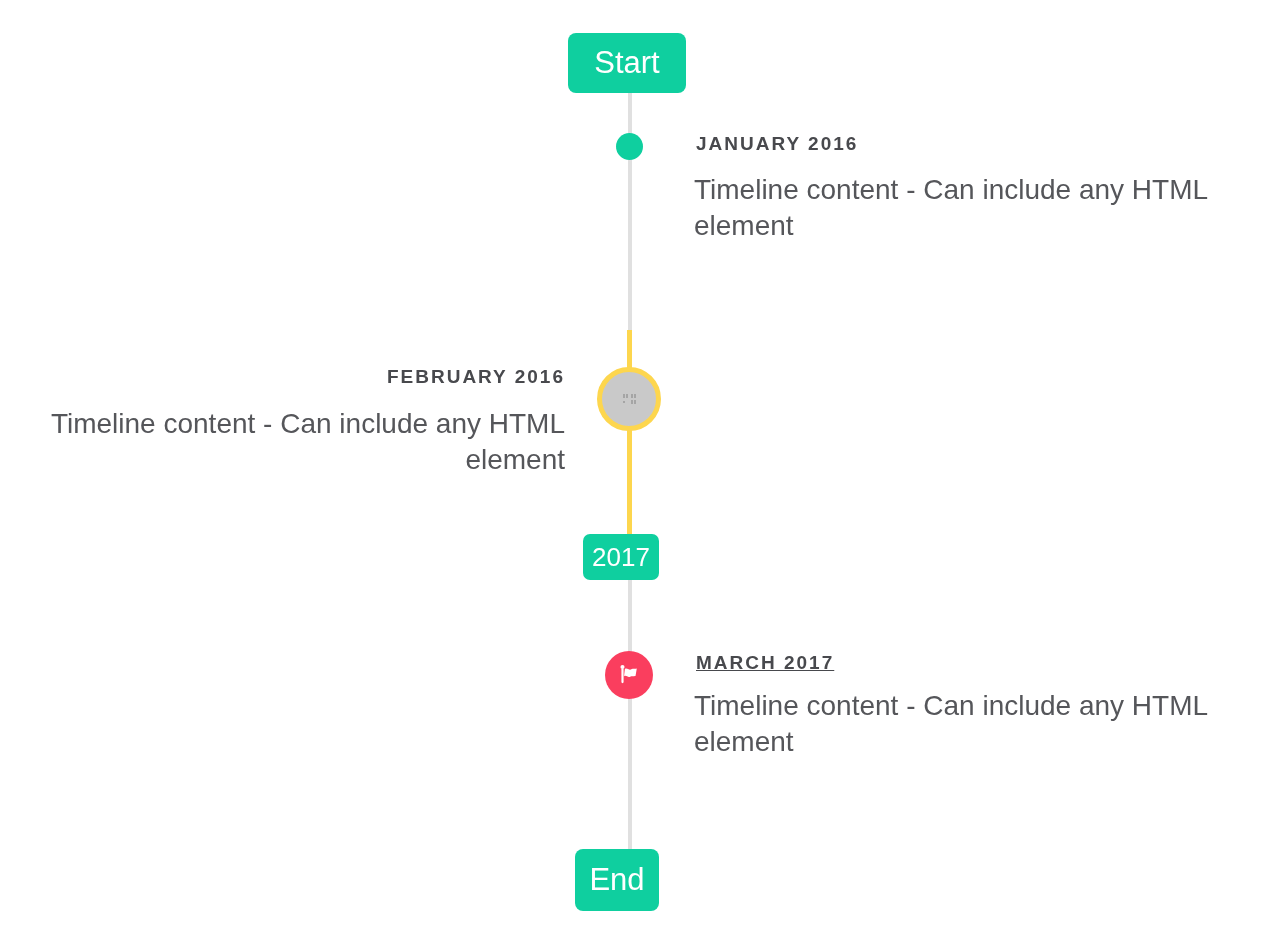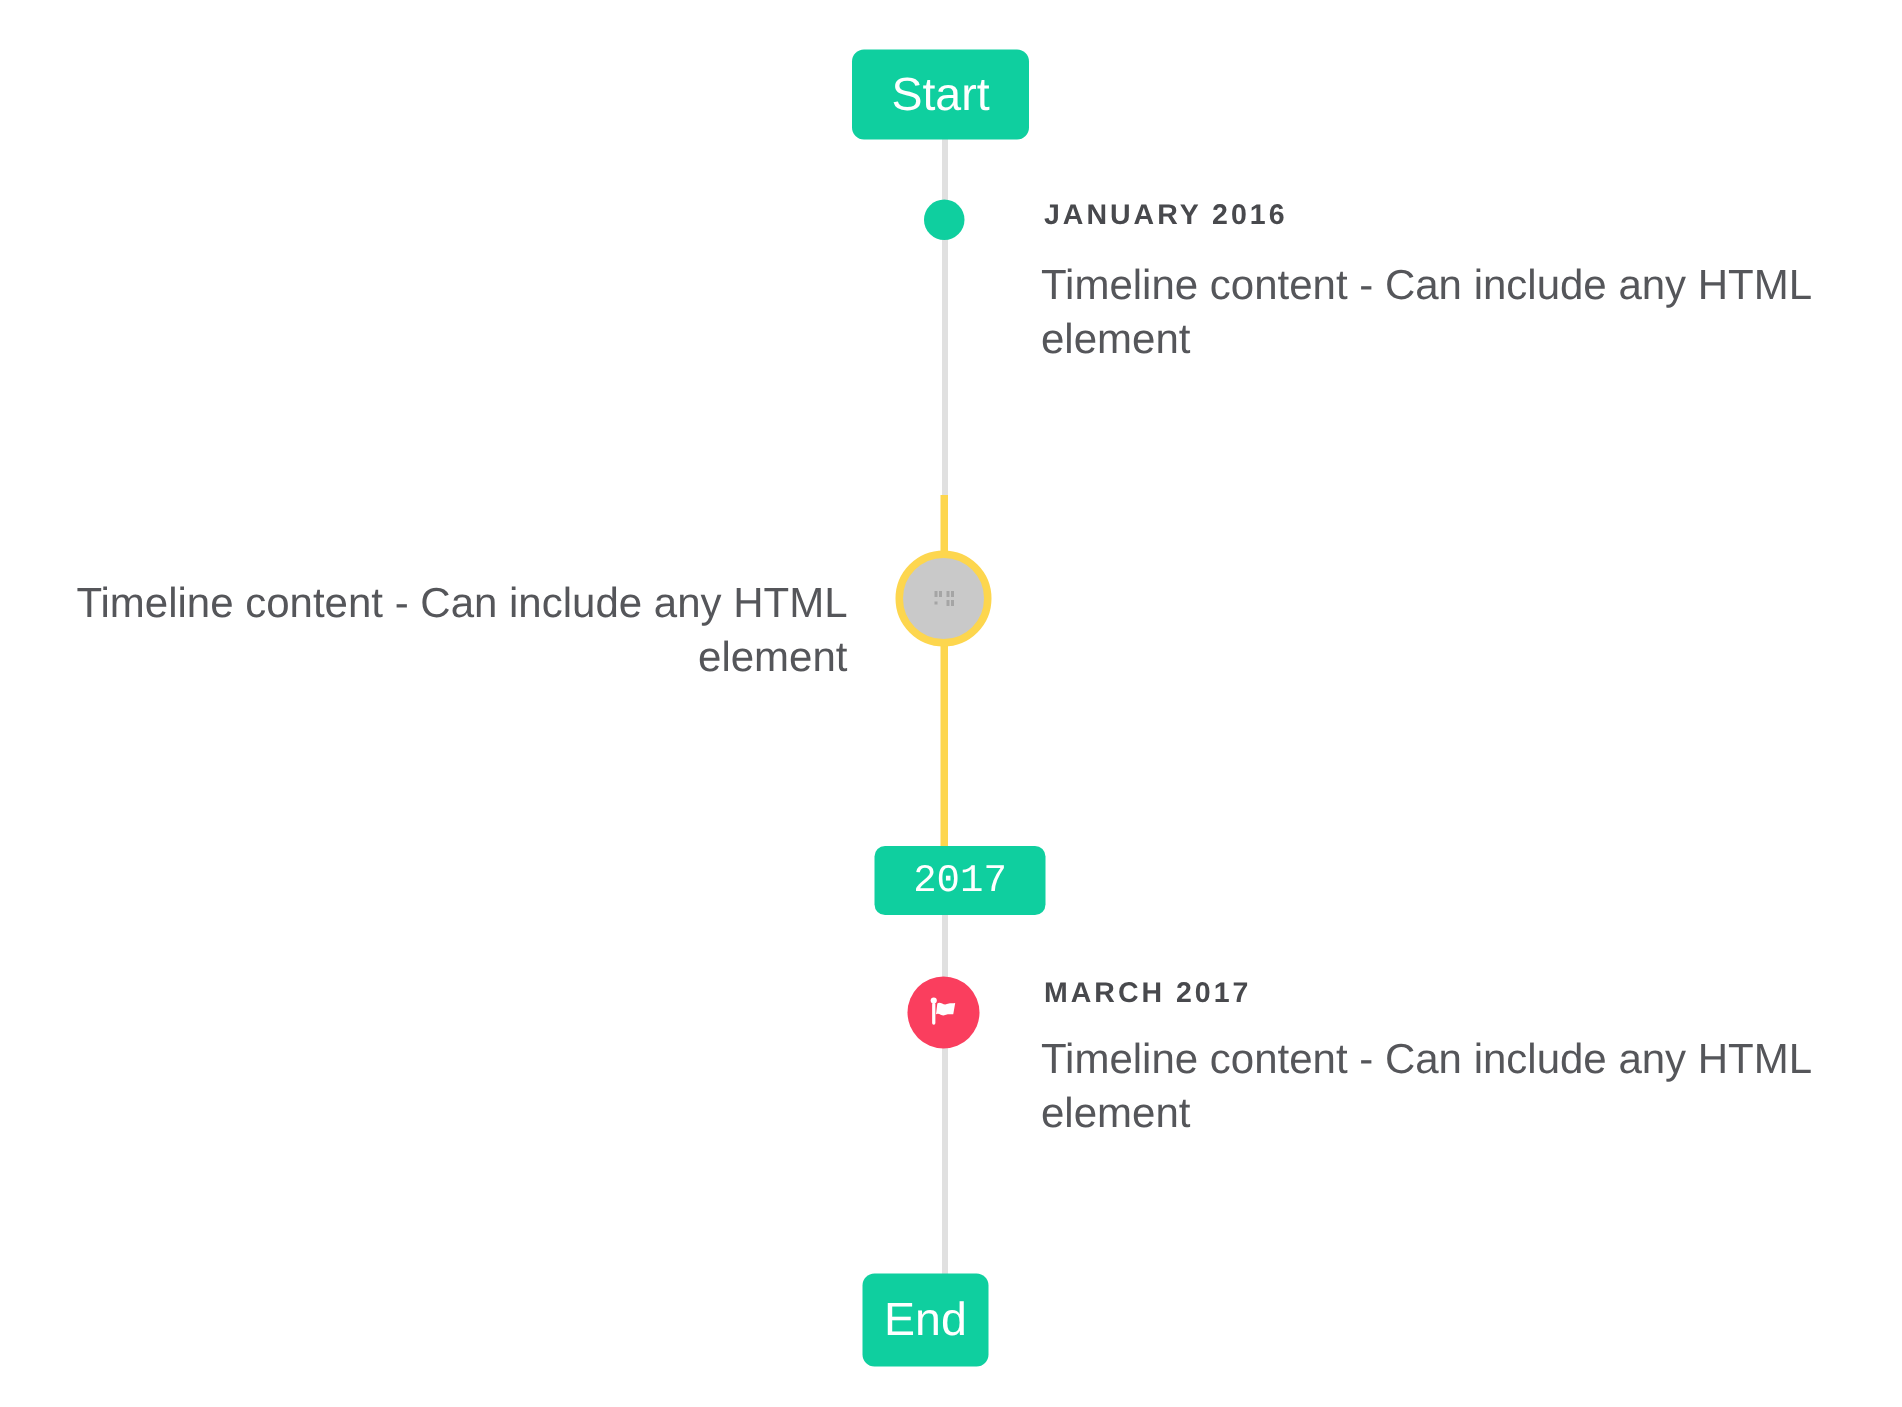--- a/index.html
+++ b/index.html
@@ -20,21 +20,21 @@
   .vline{position:absolute;}
   .vline.gray{left:628px;top:60px;width:4px;height:820px;background:var(--line-gray);}
   .vline.yellow{left:627px;top:330px;width:5px;height:237px;background:var(--highlight-yellow);}
 
   .badge{
     position:absolute;background:var(--accent-teal);color:#ffffff;
     display:flex;align-items:center;justify-content:center;
     border-radius:8px;font-weight:400;cursor:default;
   }
   .badge.start{left:568px;top:33px;width:118px;height:60px;font-size:31px;}
-  .badge.year{left:583px;top:564px;width:114px;height:46px;font-size:26px;border-radius:7px;font-family:Liberation Mono, monospace;}
+  .badge.year{left:583px;top:534px;width:76px;height:46px;font-size:26px;border-radius:7px;}
   .badge.end{left:575px;top:849px;width:84px;height:62px;font-size:31px;}
 
   .marker{position:absolute;border-radius:50%;display:flex;align-items:center;justify-content:center;}
   .marker.dot{left:616px;top:133px;width:27px;height:27px;background:var(--accent-teal);}
   .marker.image{
     left:597px;top:367px;width:54px;height:54px;
     background:var(--marker-gray-fill);
     border:5px solid var(--highlight-yellow);
   }
   .marker.flag{left:605px;top:651px;width:48px;height:48px;background:var(--marker-red);}
@@ -46,21 +46,21 @@
   }
   .entry .content{
     font-size:28px;color:var(--content-text);line-height:36px;font-weight:400;
   }
   .entry.jan{left:694px;top:133px;width:540px;text-align:left;}
   .entry.jan .date{padding-left:2px;}
   .entry.jan .content{margin-top:17px;}
   .entry.feb{left:25px;top:366px;width:540px;text-align:right;}
   .entry.feb .content{margin-top:18px;}
   .entry.mar{left:694px;top:652px;width:540px;text-align:left;}
-  .entry.mar .date{padding-left:2px;}
+  .entry.mar .date{padding-left:2px;text-decoration:underline;}
   .entry.mar .content{margin-top:14px;}
 
   .marker svg{display:block;}
 </style>
 </head>
 <body>
 
 <div class="stage">
 
   <div class="vline gray"></div>
@@ -81,20 +81,21 @@
         <rect x="6" y="3" width="2" height="4"></rect>
         <rect x="11" y="3" width="2" height="4"></rect>
         <rect x="14" y="3" width="2" height="4"></rect>
         <rect x="3" y="10" width="2" height="2"></rect>
         <rect x="11" y="9" width="2" height="4"></rect>
         <rect x="14" y="9" width="2" height="4"></rect>
       </g>
     </svg>
   </div>
   <div class="entry feb">
+    <div class="date">FEBRUARY 2016</div>
     <div class="content">Timeline content - Can include any HTML element</div>
   </div>
 
   <div class="badge year">2017</div>
 
   <div class="marker flag">
     <svg width="26" height="26" viewBox="0 0 24 24" aria-hidden="true">
       <g fill="#ffffff">
         <circle cx="6" cy="4.6" r="1.9"></circle>
         <rect x="5" y="6" width="2" height="13.5" rx="1"></rect>

